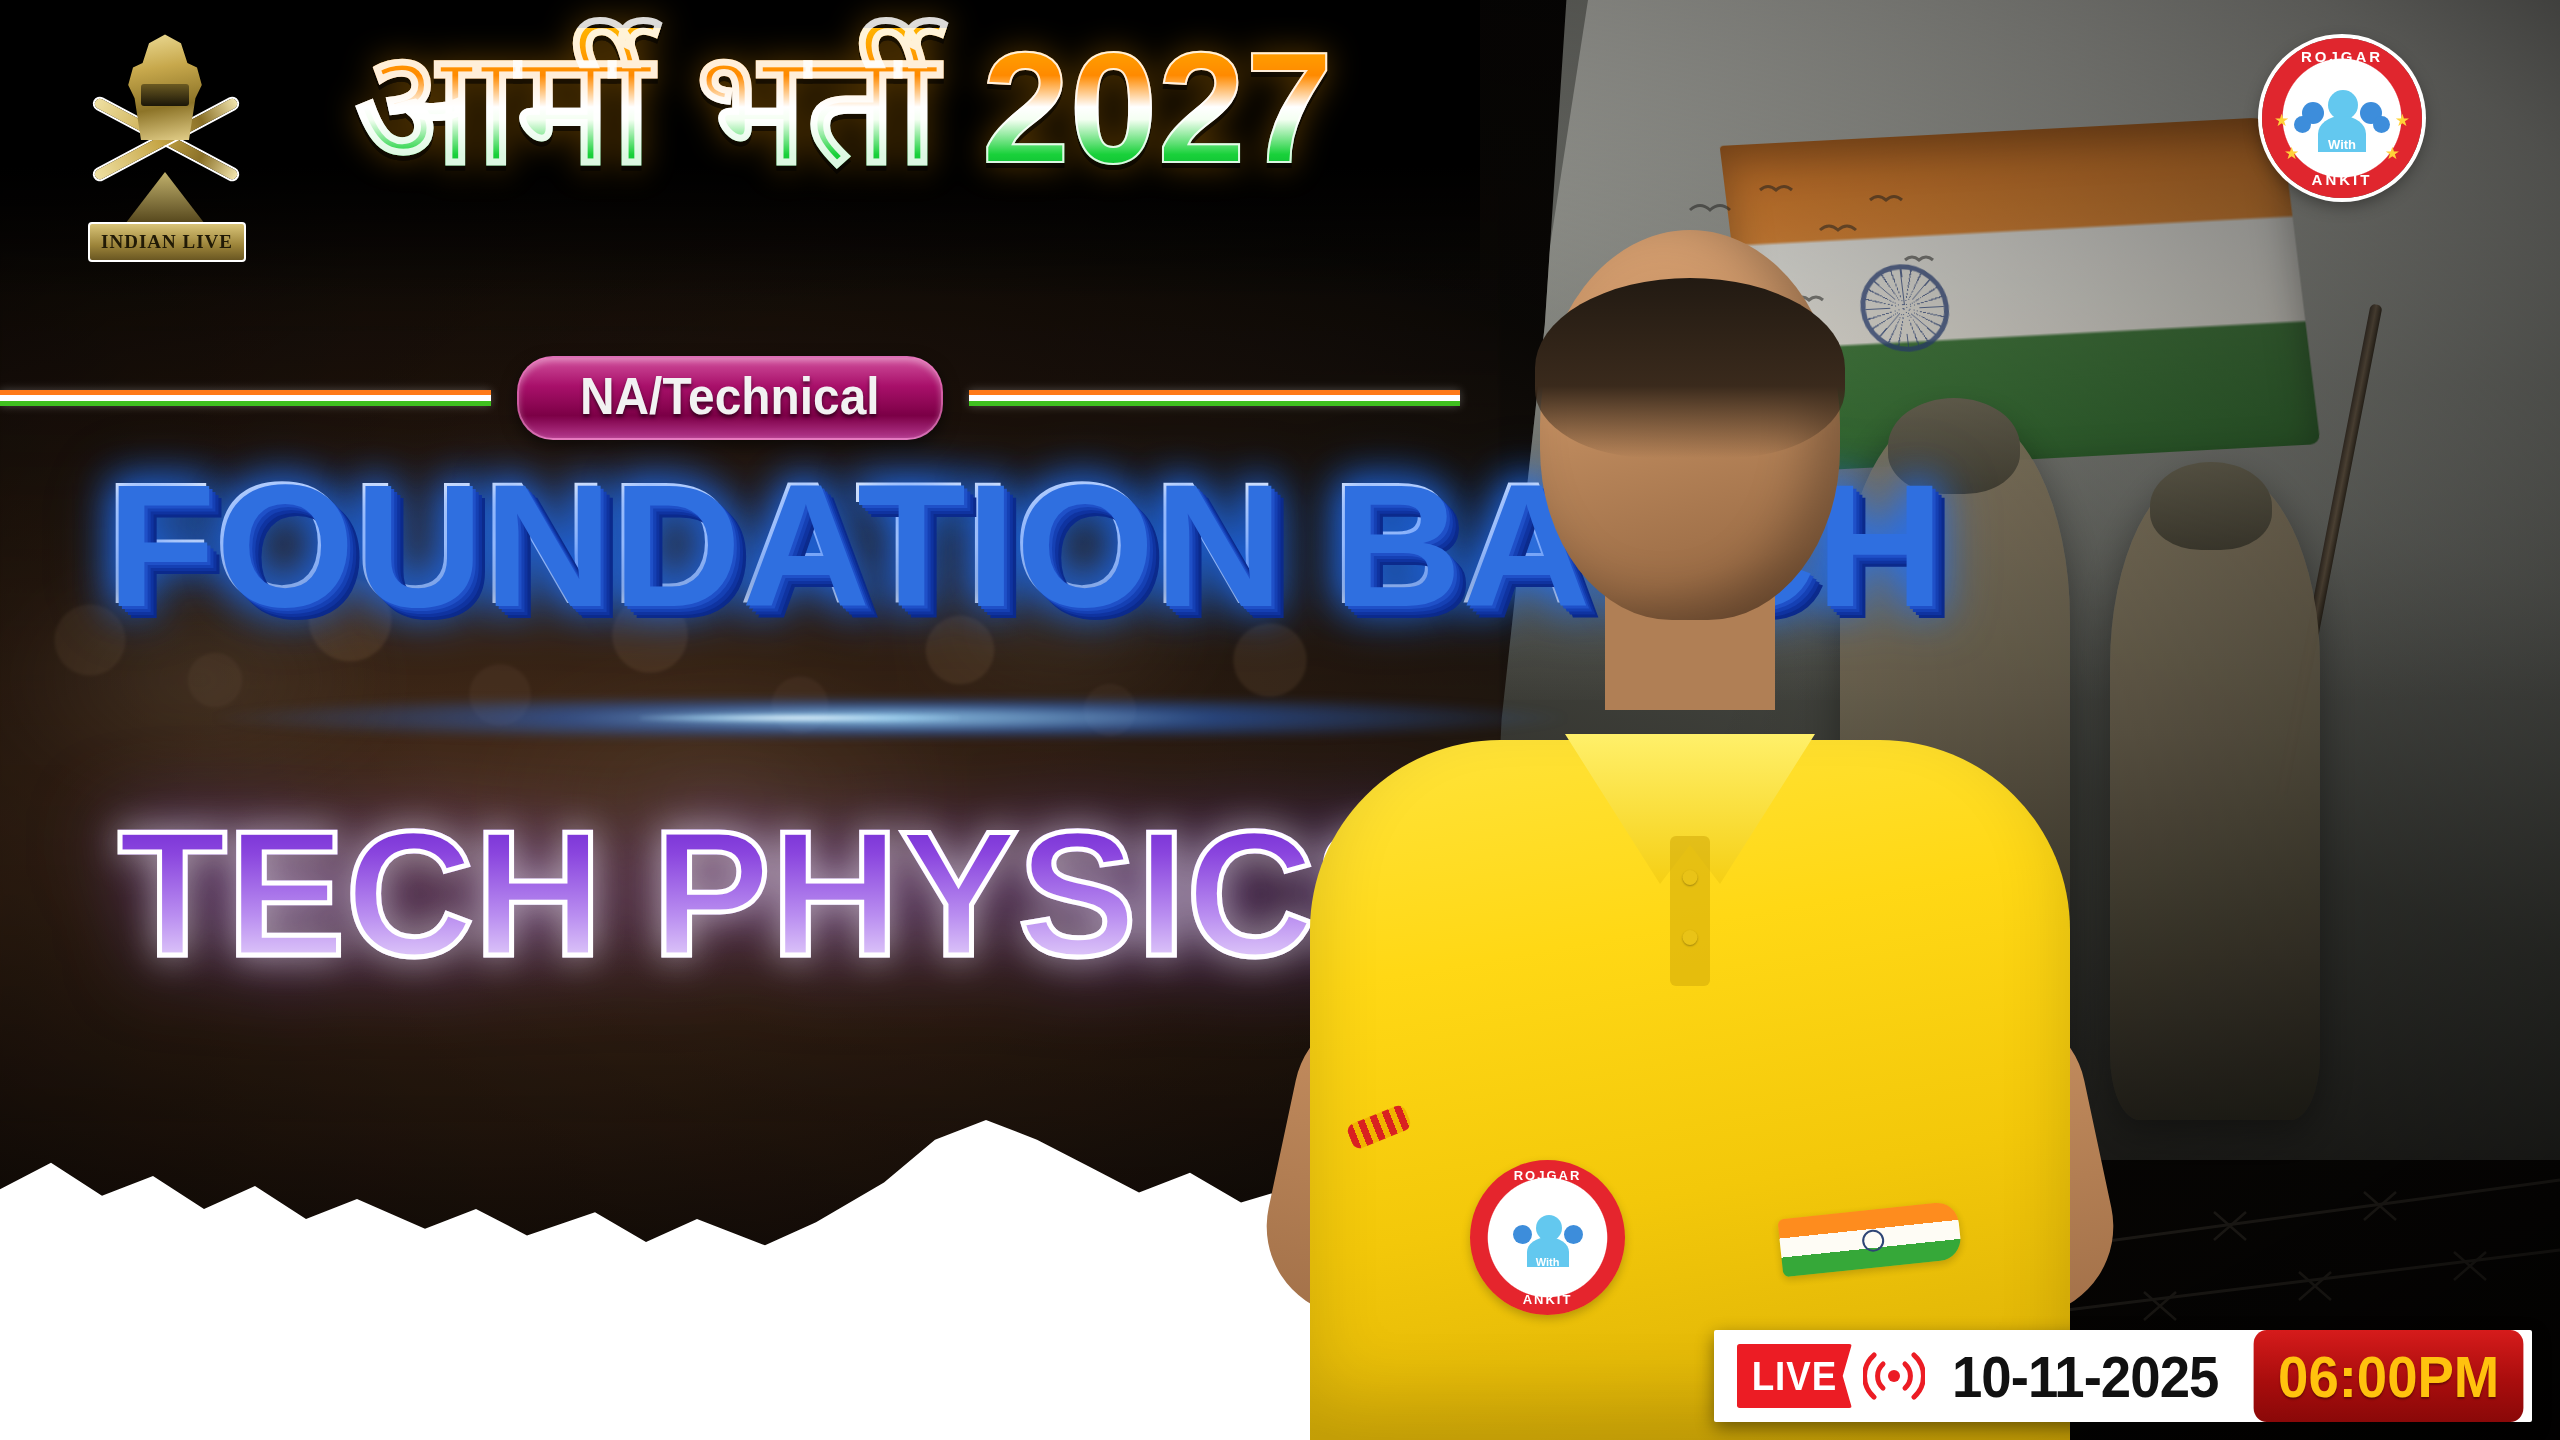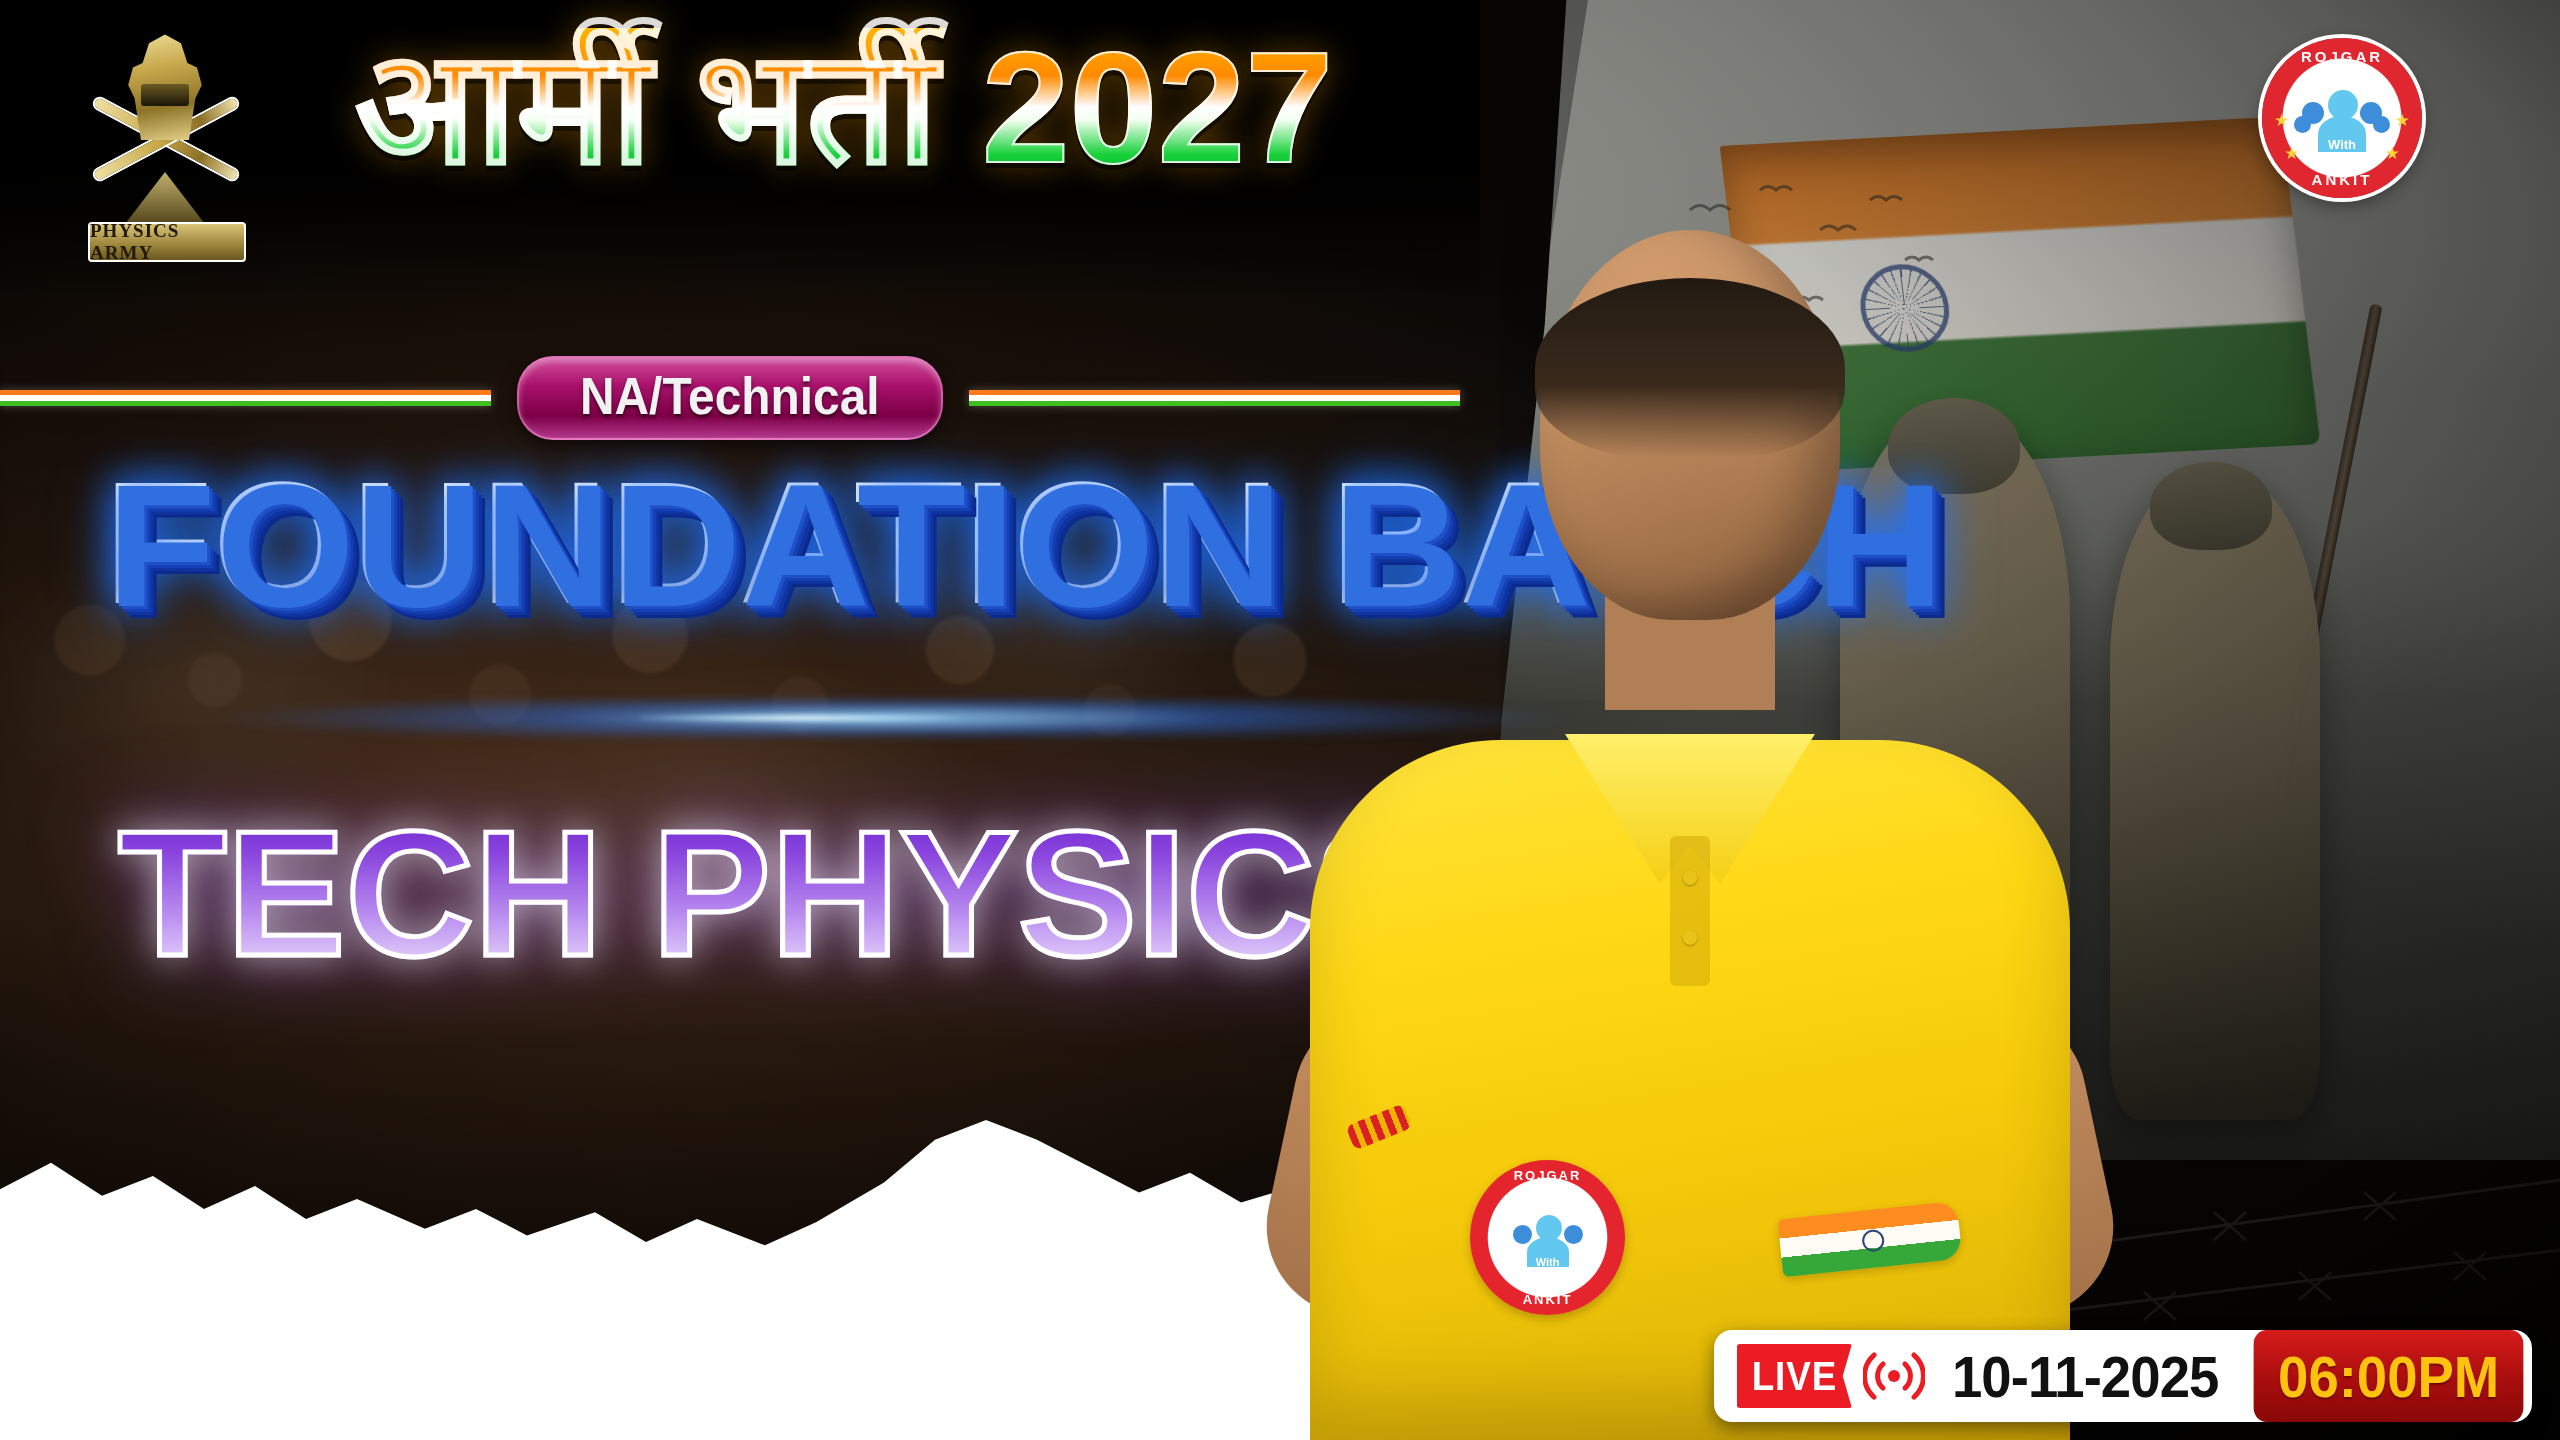--- a/index.html
+++ b/index.html
@@ -334,21 +334,21 @@
   .ins-band{
     position:absolute; left:108px; bottom:300px; width:62px; height:26px;
     background:repeating-linear-gradient(90deg,#d92121 0 7px,#f0b400 7px 13px);
     border-radius:8px; transform:rotate(-22deg);
   }
 
   
   .live-badge{
     position:absolute; right:28px; bottom:18px; height:92px;
     display:flex; align-items:stretch;
-    background:#ffffff; border-radius:18px;
+    background:#ffffff; border-radius:2px;
     box-shadow:0 6px 18px rgba(0,0,0,.45);
     overflow:hidden;
   }
   .live-tag{
     display:flex; align-items:center; justify-content:center;
     margin:14px 0 14px 18px; padding:0 16px;
     background:#ec1c24; color:#fff; font-weight:bold; font-size:40px;
     letter-spacing:1px; border-radius:3px;
     clip-path: polygon(0 0, 100% 0, 92% 50%, 100% 100%, 0 100%);
     font-family:"Liberation Sans Narrow","Liberation Sans",sans-serif;
@@ -428,21 +428,21 @@
 
   <div class="torn-white"></div>
 
   <div class="army-emblem">
     <div class="emblem-wrap">
       <div class="sword a"></div>
       <div class="sword b"></div>
       <div class="ashoka"></div>
       <div class="emblem-tri"></div>
       <div class="emblem-base">
-        <span>PHYSICS ARMY</span>
+        <span>INDIAN LIVE</span>
       </div>
     </div>
   </div>
 
   <div class="rwa-logo">
     <div class="rwa-top">ROJGAR</div>
     <div class="rwa-bot">ANKIT</div>
     <div class="rwa-star" style="left:12px;top:72px">★</div>
     <div class="rwa-star" style="right:12px;top:72px">★</div>
     <div class="rwa-star" style="left:22px;bottom:34px">★</div>

